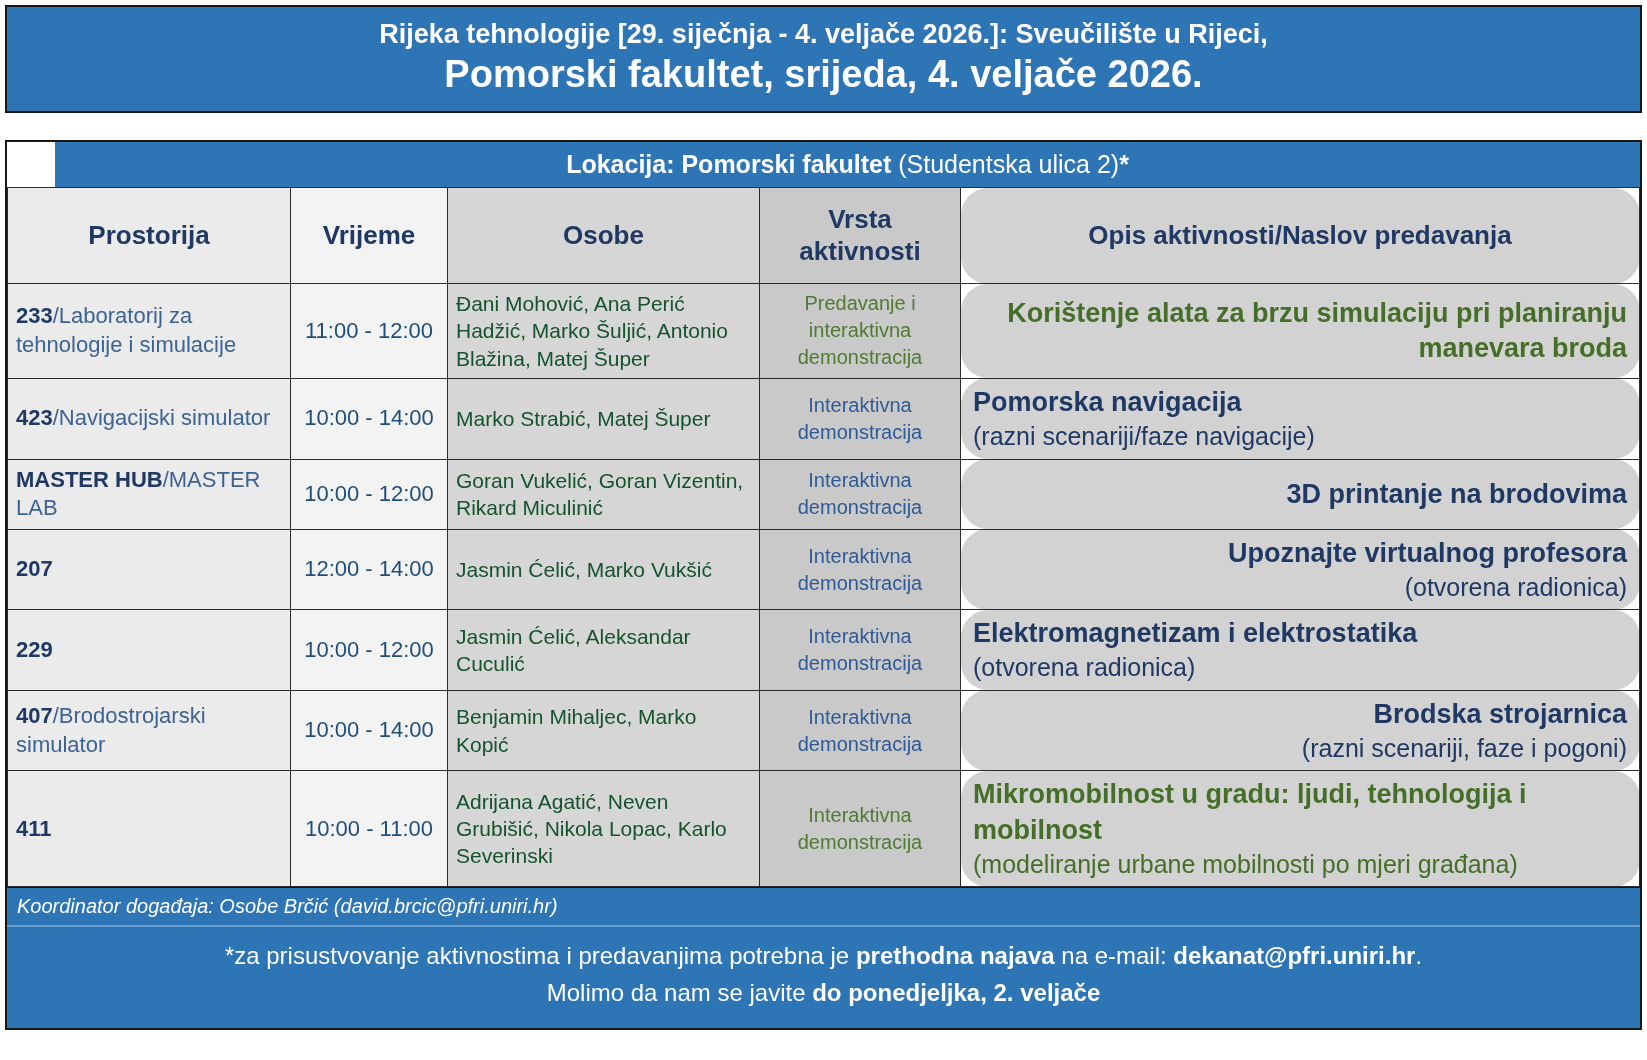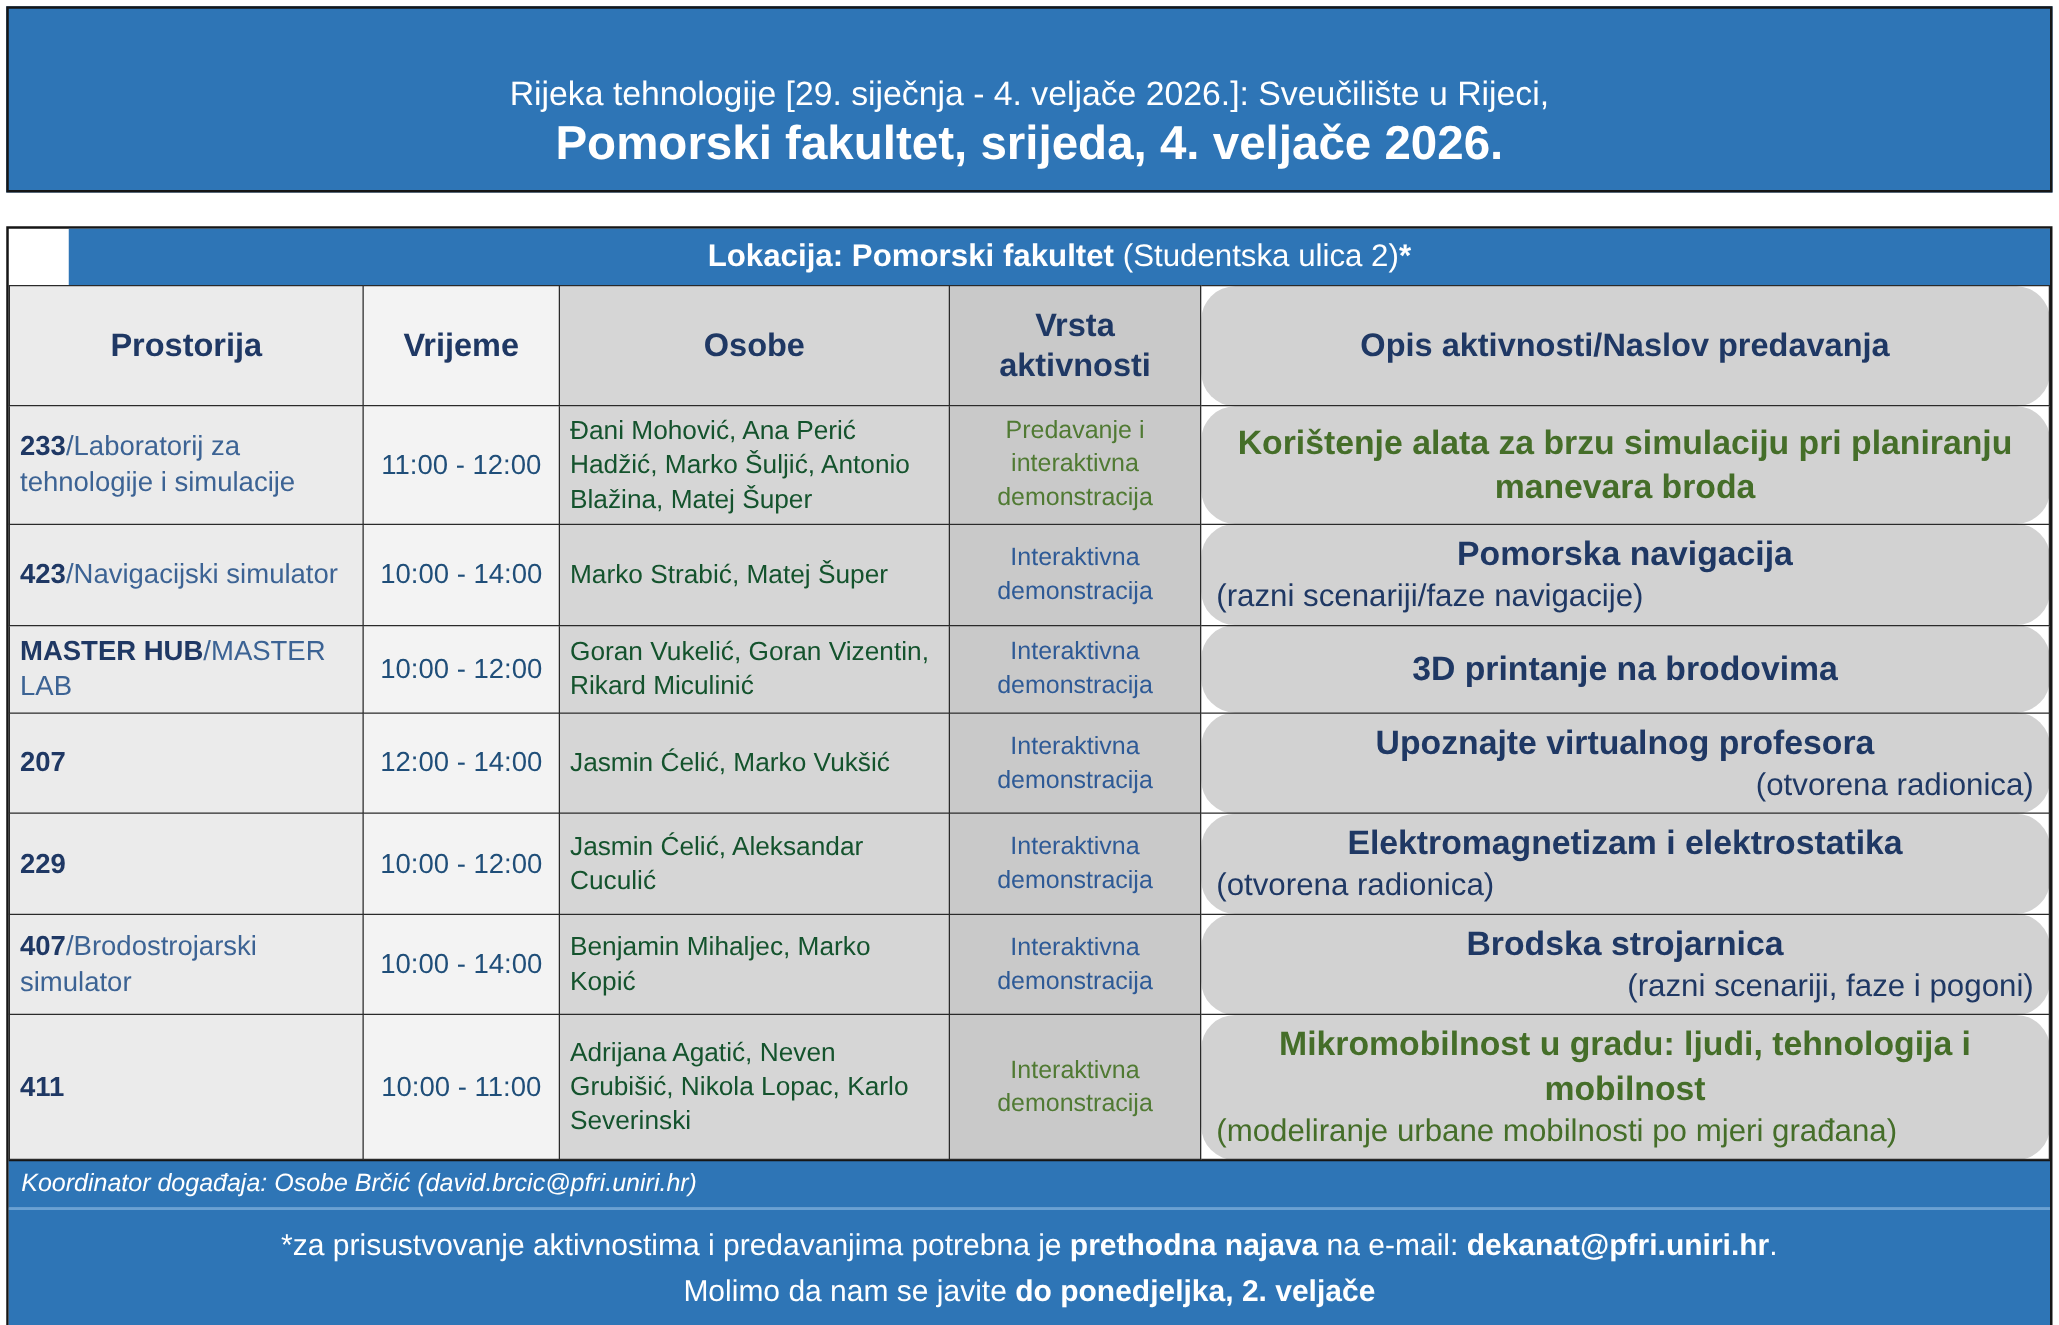--- a/index.html
+++ b/index.html
@@ -2,21 +2,21 @@
 <html lang="hr"><head>
 <meta charset="utf-8">
 <style>
   * { box-sizing: border-box; }
   body { margin: 0; background: #fff; font-family: "Liberation Sans", sans-serif; }
   .page { width: 1647px; height: 1060px; padding: 5px; overflow: hidden; }
 
   
   .banner { background: #2e75b6; border: 2px solid #161616; color: #fff;
             text-align: center; padding: 9px 10px 13px; }
-  .banner-line1 { font-size: 27px; font-weight: normal; line-height: 1.35; margin-top: 41px; }
+  .banner-line1 { font-size: 27px; font-weight: bold; line-height: 1.35; }
   .banner-line2 { font-size: 38px; font-weight: bold; line-height: 1.2; }
 
   
   .schedule { margin-top: 27px; border: 2px solid #161616; }
   .location-bar { background: #2e75b6; color: #fff; font-size: 25px;
                   text-align: center; padding: 8px 4px; margin-left: 48px; }
   .b { font-weight: bold; }
 
   table { border-collapse: collapse; width: 100%; table-layout: fixed; }
   th, td { border: 1px solid #2a2a2a; }
@@ -44,21 +44,21 @@
                vertical-align: middle; white-space: pre-line; line-height: 1.3; }
   .cell-people { font-size: 21px; color: #14532d; padding: 6px 8px;
                  vertical-align: middle; line-height: 1.3; }
   .cell-type { font-size: 20px; text-align: center; vertical-align: middle;
                line-height: 1.35; padding: 4px 12px; }
   .type-green  { color: #507a33; }
   .type-blue   { color: #2e5a96; }
   .type-orange { color: #e9813a; }
 
   .cell-desc { padding: 6px 12px; vertical-align: middle; }
-  .desc-title { font-size: 27px; font-weight: bold; line-height: 1.3; text-align: center; }
+  .desc-title { font-size: 27px; font-weight: bold; line-height: 1.3; }
   .desc-sub { font-size: 25px; line-height: 1.3; }
   .desc-sub:empty { display: none; }
   .desc-navy   { color: #1F3864; }
   .desc-green  { color: #456e29; }
   .desc-orange { color: #e0721c; }
   .align-right { text-align: right; }
   .align-left  { text-align: left; }
 
   .coordinator { background: #2e75b6; color: #fff; font-style: italic;
                  font-size: 20px; padding: 7px 10px; border-top: 1px solid #161616; }

